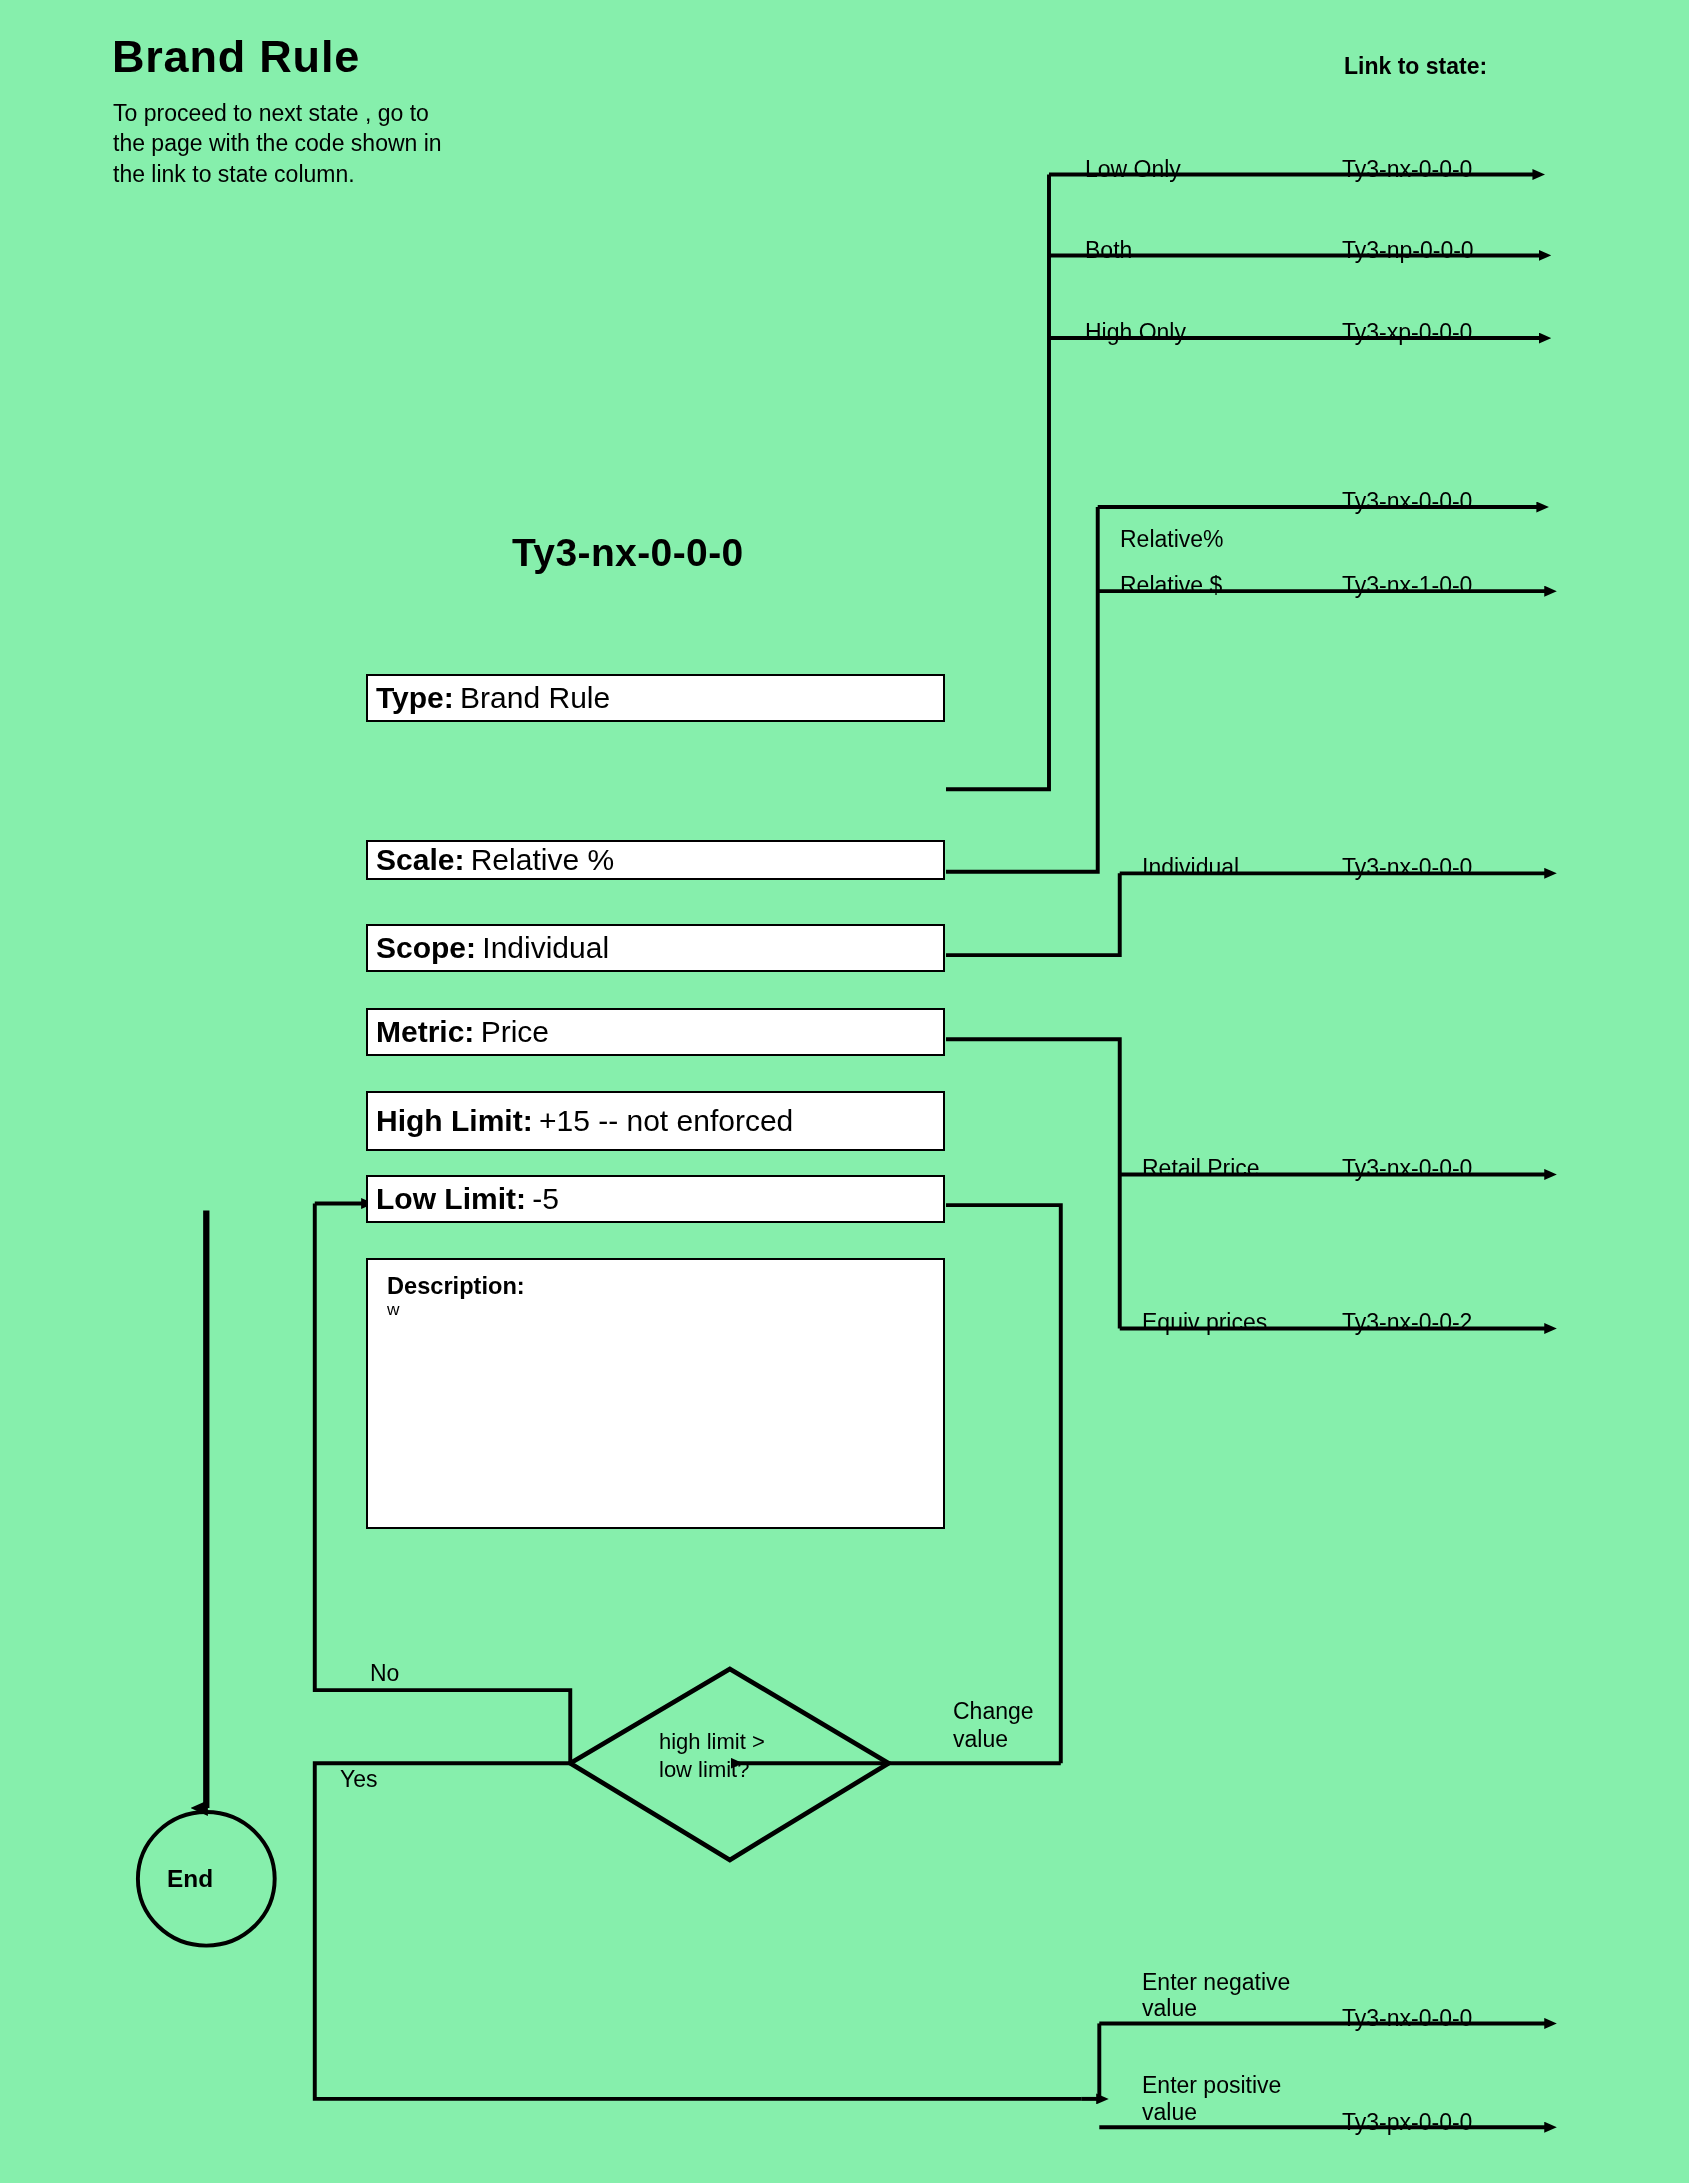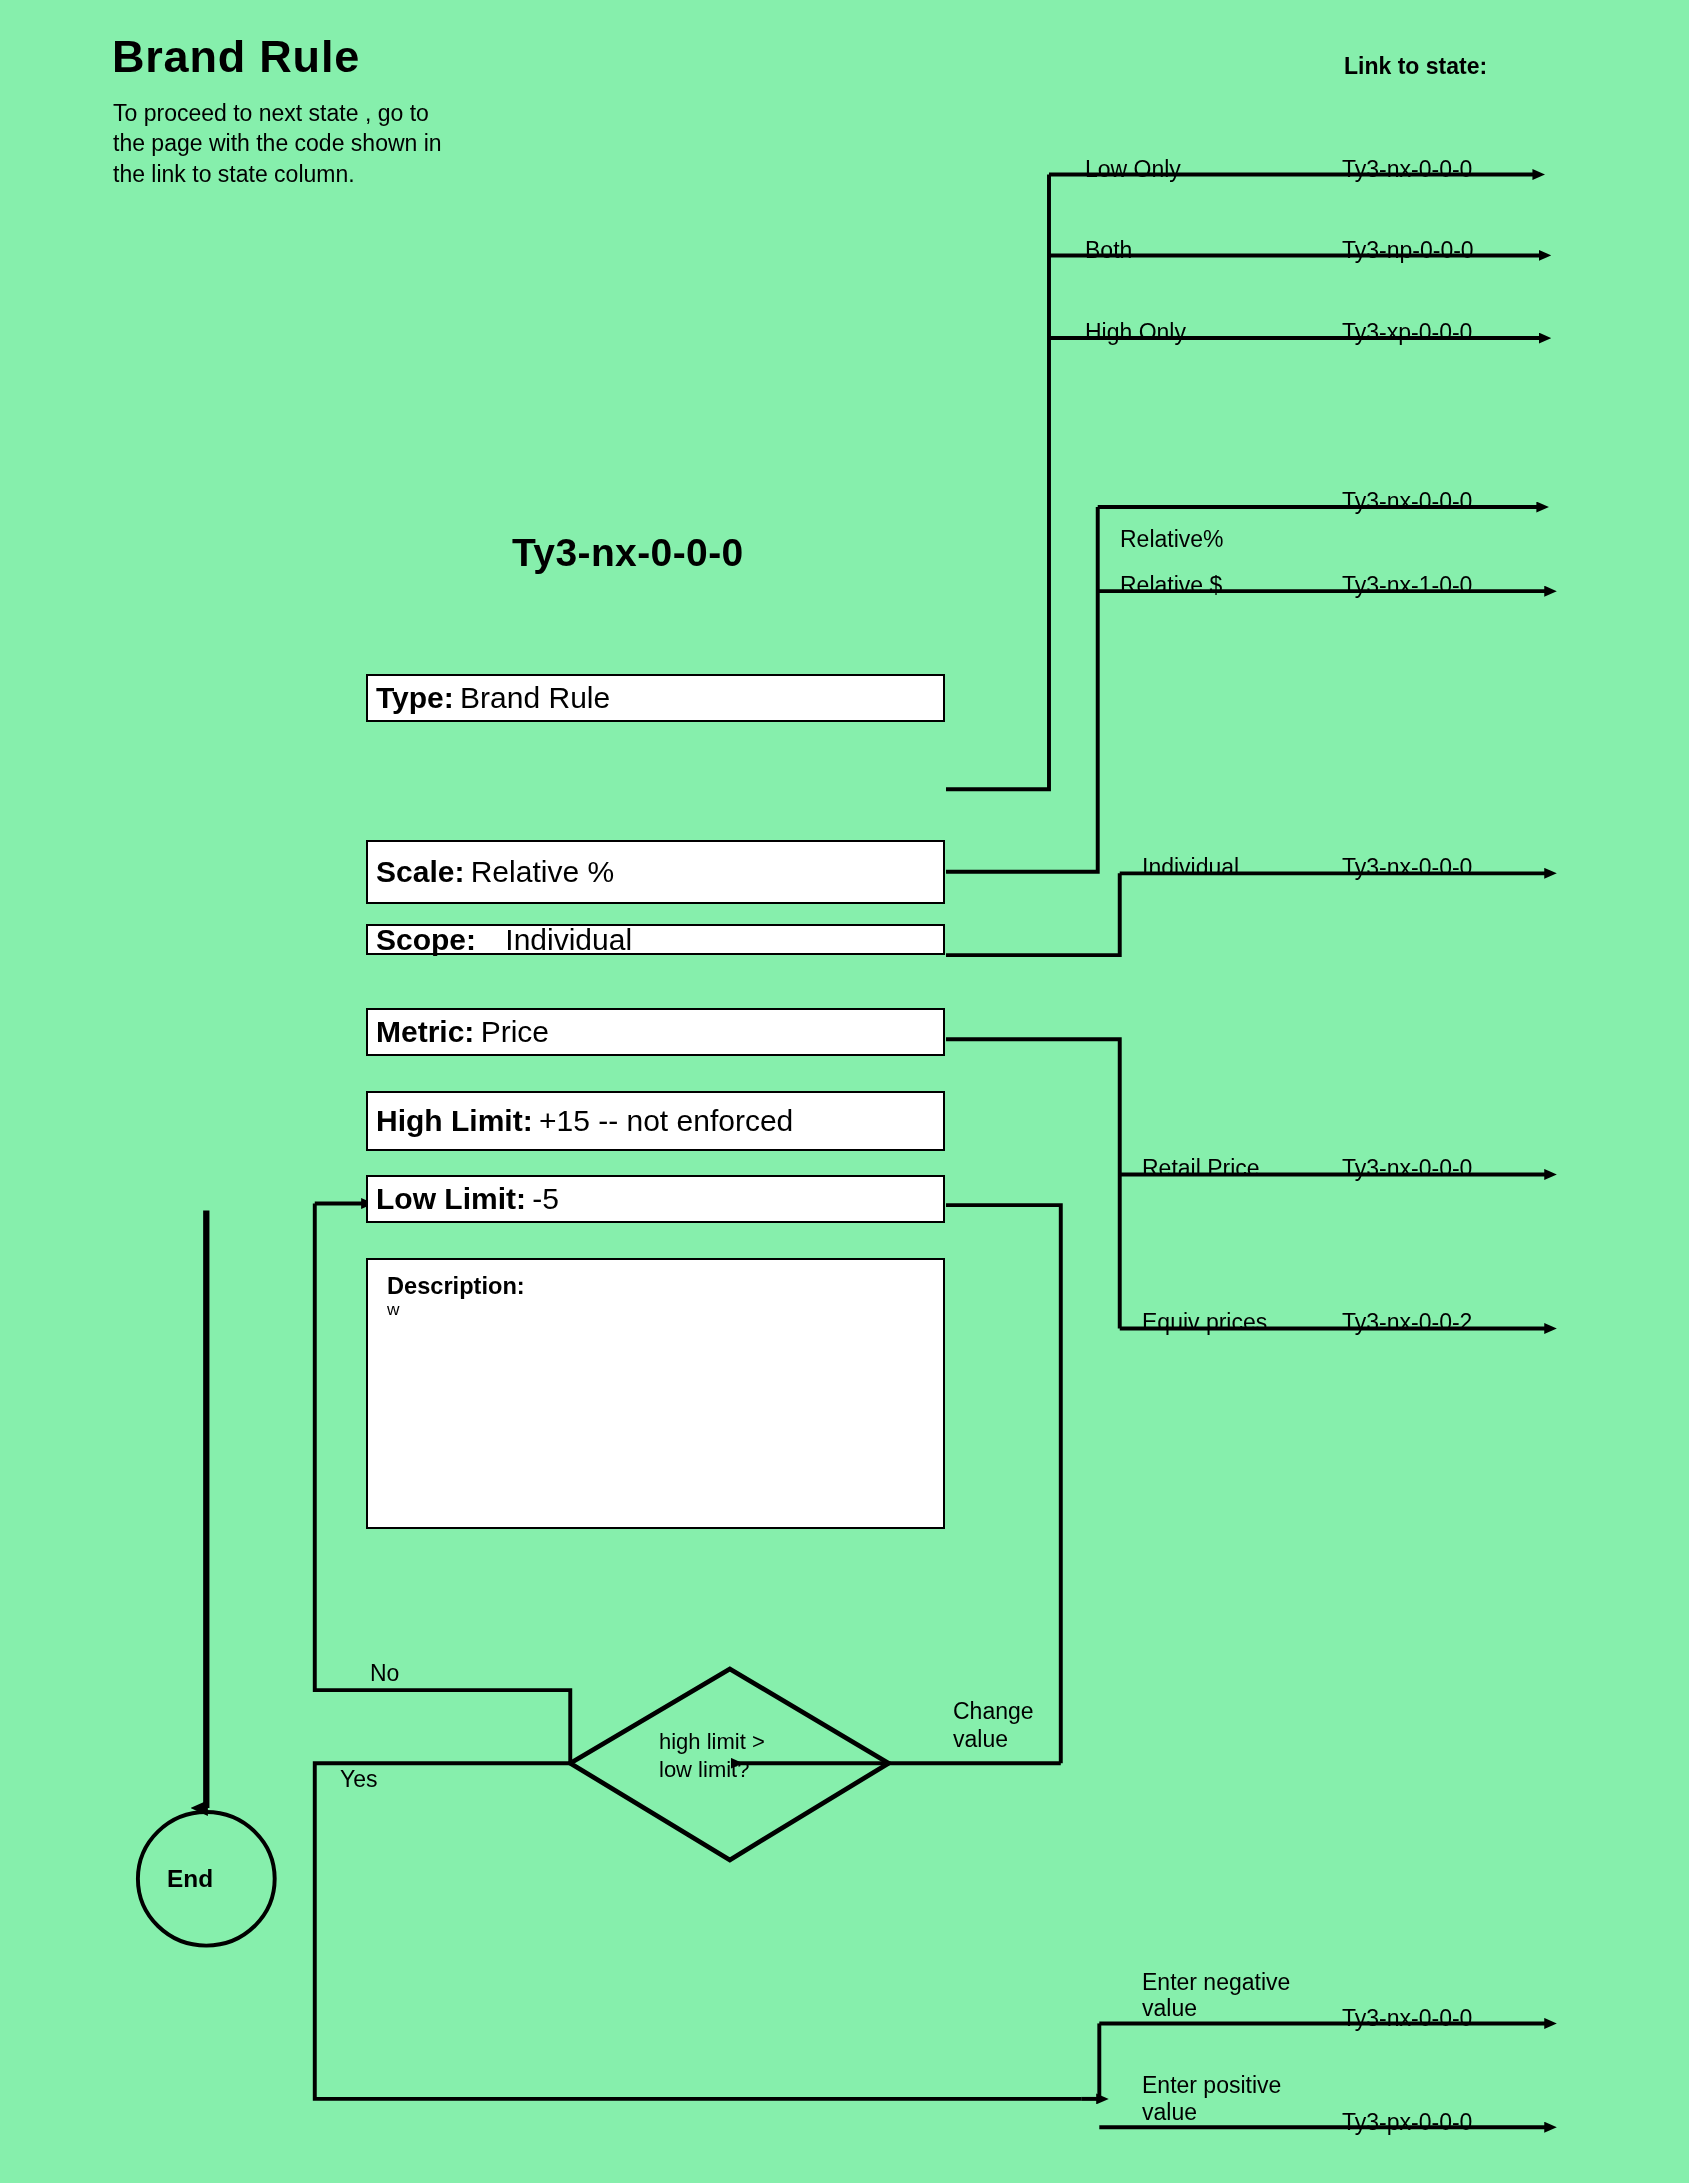--- a/index.html
+++ b/index.html
@@ -196,26 +196,26 @@
   <div class="abs" id="link-to-state-heading">Link to state:</div>
 
   <div class="abs" id="state-code">Ty3-nx-0-0-0</div>
 
   <div class="abs field-box" style="left:366px; top:674px; width:579px; height:48px;">
     <span class="k">Type:</span>
     <span class="v">Brand Rule</span>
   </div>
 
 
-  <div class="abs field-box" style="left:366px; top:840px; width:579px; height:64px;">
+  <div class="abs field-box" style="left:366px; top:840px; width:579px; height:40px;">
     <span class="k">Scale:</span>
     <span class="v">Relative %</span>
   </div>
 
-  <div class="abs field-box" style="left:366px; top:924px; width:579px; height:31px;gap:23px;">
+  <div class="abs field-box" style="left:366px; top:924px; width:579px; height:48px;">
     <span class="k">Scope:</span>
     <span class="v">Individual</span>
   </div>
 
   <div class="abs field-box" style="left:366px; top:1008px; width:579px; height:48px;">
     <span class="k">Metric:</span>
     <span class="v">Price</span>
   </div>
 
   <div class="abs field-box" style="left:366px; top:1091px; width:579px; height:60px;">

